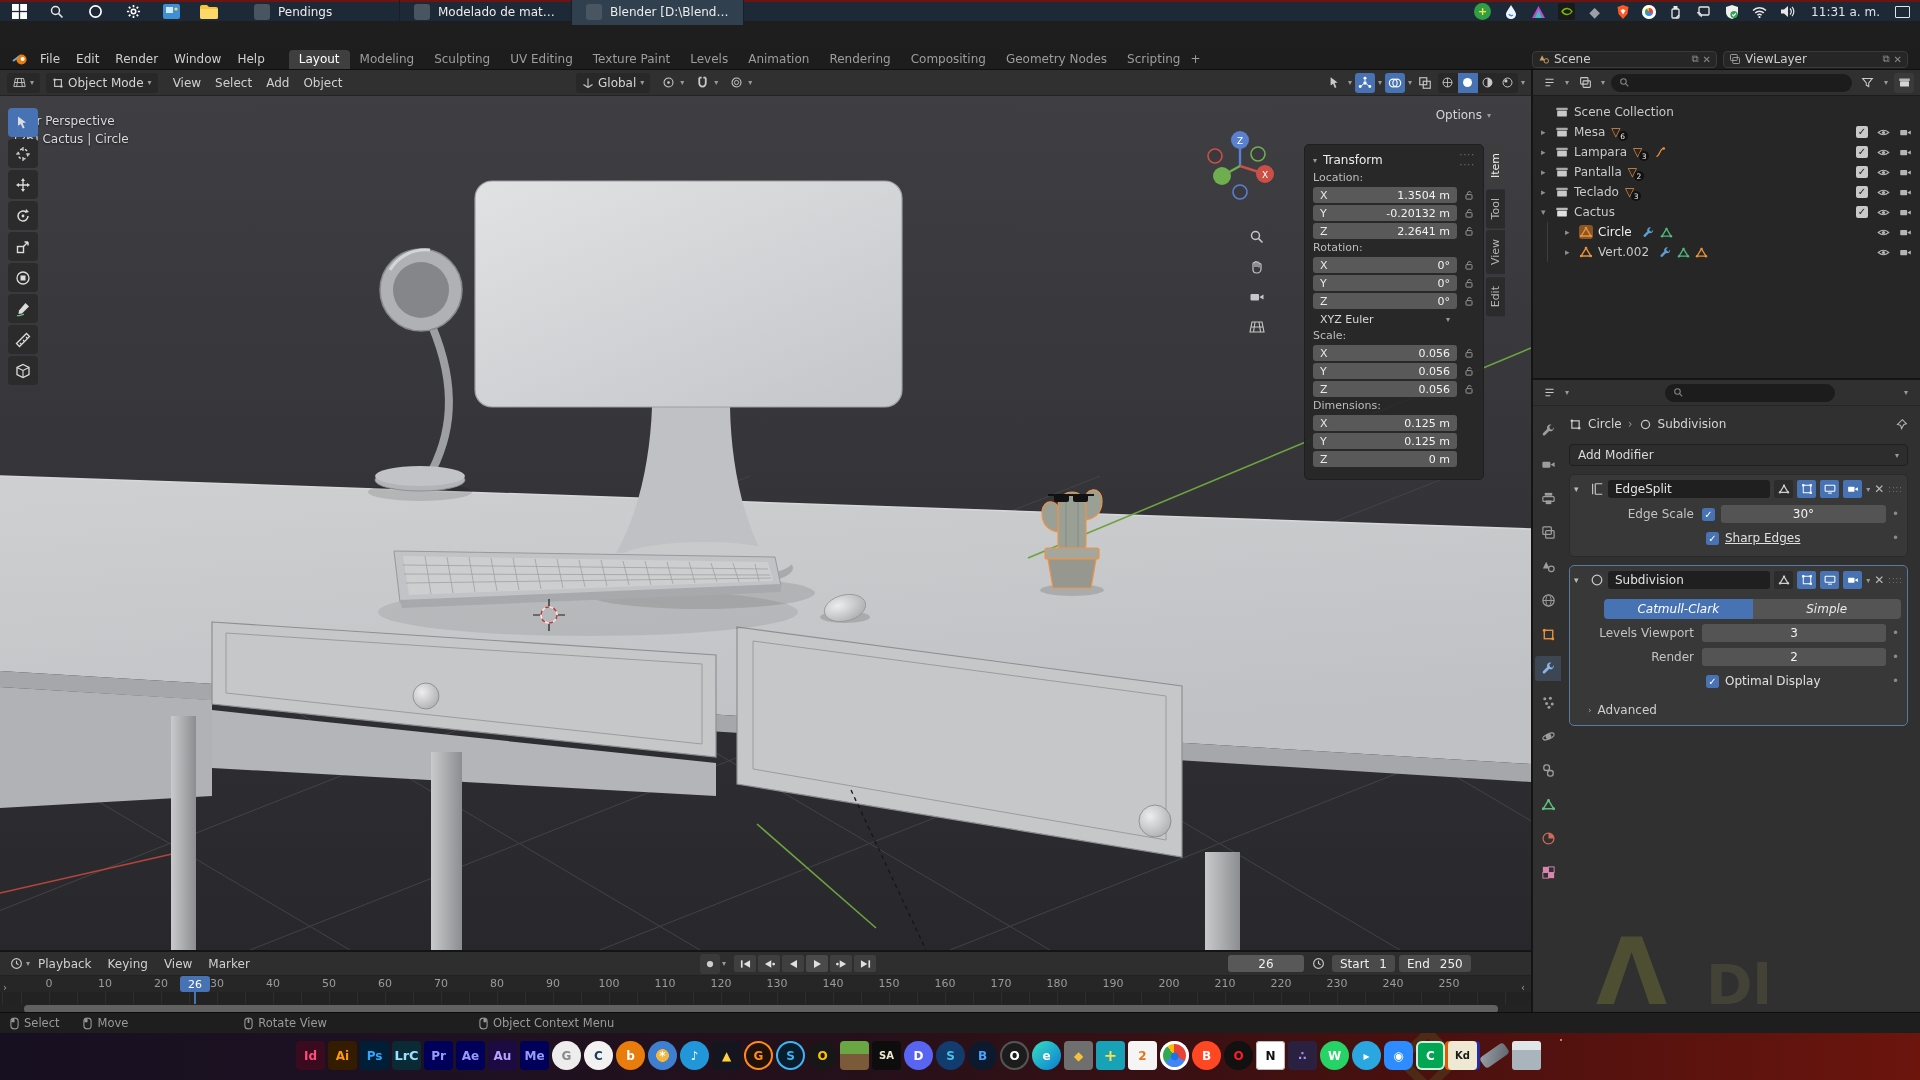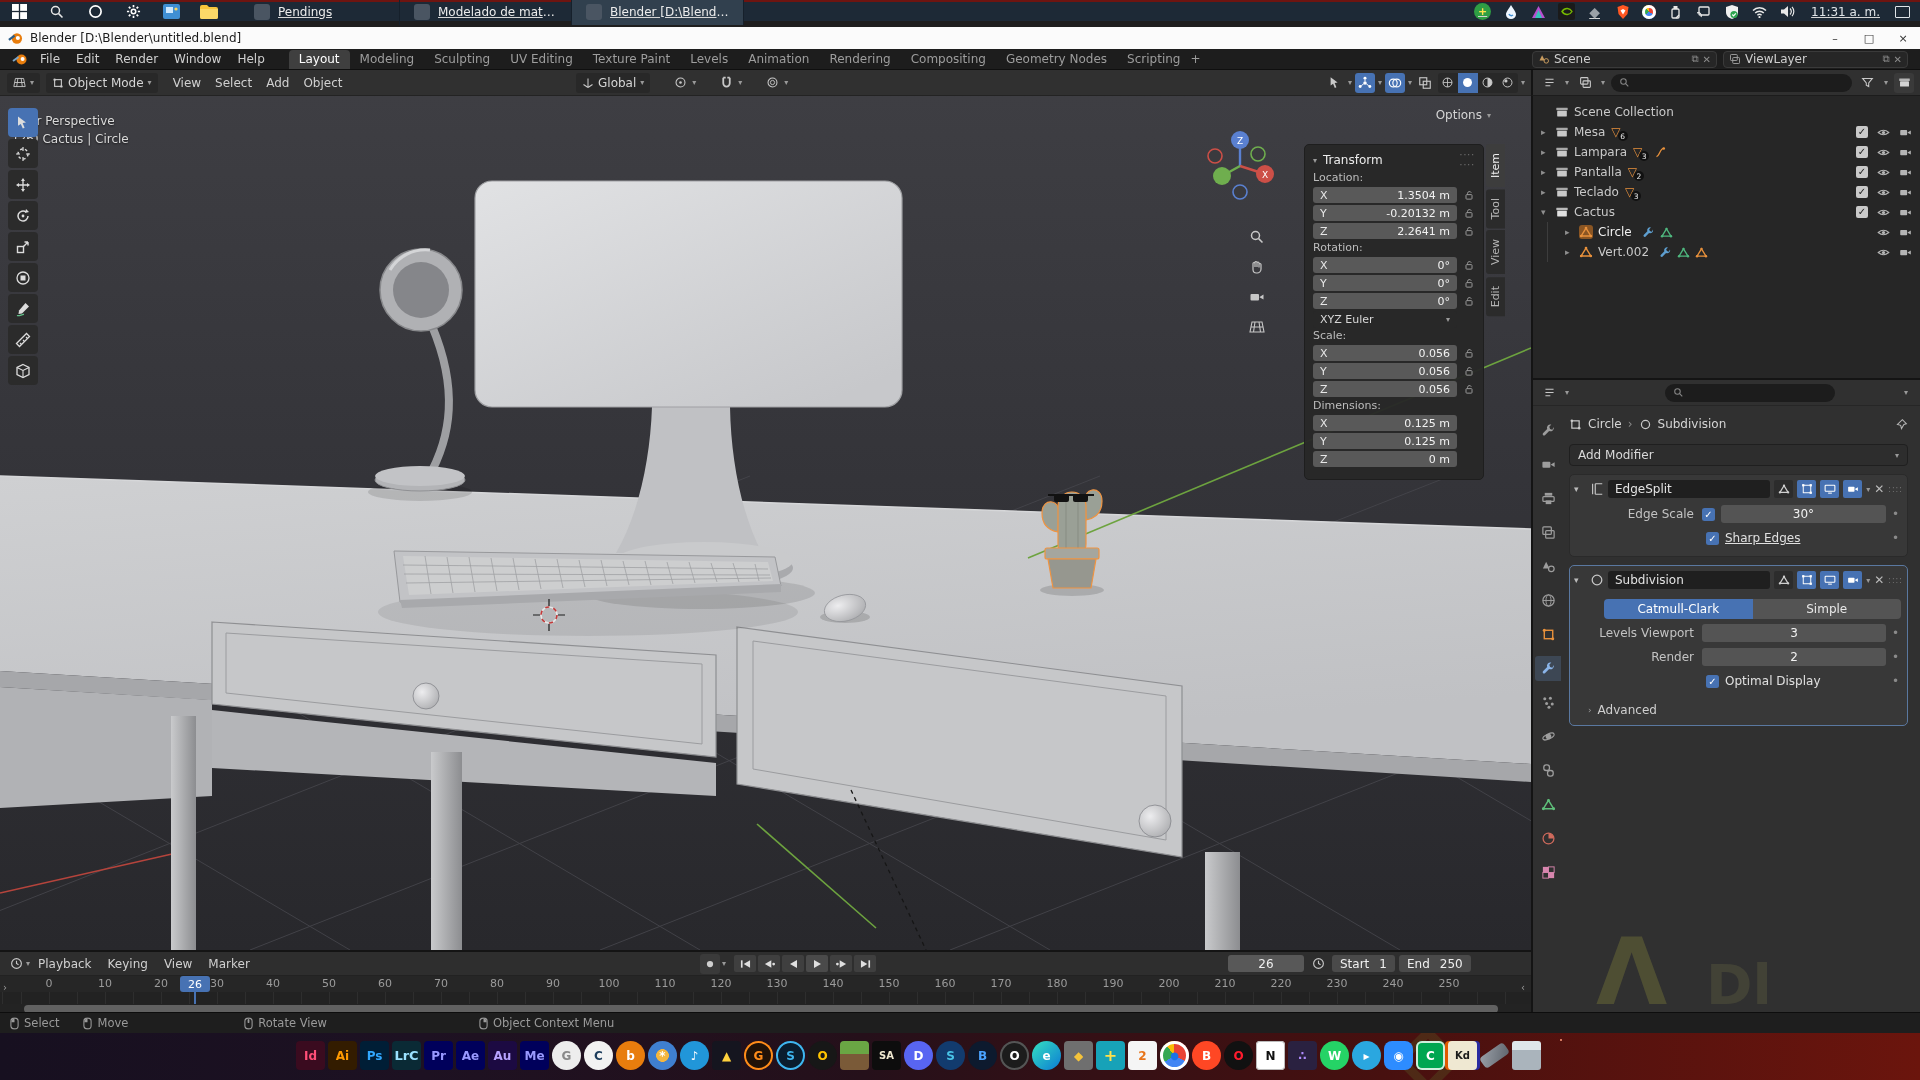--- a/index.html
+++ b/index.html
@@ -5,21 +5,21 @@
   * { margin:0; padding:0; box-sizing:border-box; }
   html,body { background:#000; }
   #root { position:relative; width:1920px; height:1080px; overflow:hidden;
           font-family:"DejaVu Sans", sans-serif; font-size:12px; color:#d5d5d5;
           background:#1e1e1e; -webkit-font-smoothing:antialiased; }
   .abs { position:absolute; }
   .flex { display:flex; align-items:center; }
   svg.i { display:block; }
 
   
-  #tb-top { left:0; top:0; width:1920px; height:21px; background:#1d2936; border-top:2px solid #6e1410; display:flex; align-items:center;text-decoration:underline; }
+  #tb-top { left:0; top:0; width:1920px; height:21px; background:#1d2936; border-top:2px solid #6e1410; display:flex; align-items:center; }
   #tb-top .sysicon { width:38px; height:27px; display:flex; align-items:center; justify-content:center; color:#e8e8e8; }
   #tb-top .wtab { height:27px; display:flex; align-items:center; gap:8px; padding:0 14px; max-width:172px; min-width:160px; color:#ececec; font-size:12px; border-right:1px solid #16202b; }
   #tb-top .wtab[data-state="active"] { background:#31404e; }
   #tb-top .wtab .tlabel { white-space:nowrap; overflow:hidden; text-overflow:ellipsis; }
   #tray { margin-left:auto; display:flex; align-items:center; gap:11px; padding-right:10px; color:#dfe4e8; }
   #tray .tico { width:17px; height:17px; display:flex; align-items:center; justify-content:center; font-size:11px; }
   #tray .time { font-size:12px; padding:0 4px; }
   .notif { width:15px; height:12px; border:1.4px solid #dfe4e8; border-radius:1px; }
 
   
@@ -35,21 +35,21 @@
   #ws .ws[data-state="active"] { background:#3f3f3f; color:#fff; }
   #sceneblock { margin-left:auto; display:flex; gap:6px; padding-right:4px; }
   .idfield { display:flex; align-items:center; gap:4px; background:#262626; border:1px solid #3a3a3a; border-radius:4px; height:17px; padding:0 5px; color:#cfcfcf; }
   .idfield .mini { color:#8c8c8c; font-size:10px; }
 
   
   #vph { left:0; top:70px; width:1531px; height:26px; background:#303030; border-bottom:1px solid #232323; display:flex; align-items:center; padding:0 7px; position:absolute; }
   .hbox { display:flex; align-items:center; gap:4px; background:#282828; border-radius:3px; height:20px; padding:0 6px; }
   .caret { color:#999; font-size:8px; }
   #vph .menu { padding:0 7px; color:#d0d0d0; }
-  #vph-mid { position:absolute; left:576px; display:flex; align-items:flex-end; gap:20px; }
+  #vph-mid { position:absolute; left:576px; display:flex; align-items:flex-end; gap:8px; }
   #vph-right { position:absolute; right:6px; display:flex; align-items:center; gap:3px; }
   .hicon { width:20px; height:20px; border-radius:3px; display:flex; align-items:center; justify-content:center; color:#c9c9c9; }
   .hicon[data-state="on"] { background:#4772b3; color:#fff; }
   .shadegrp { display:flex; background:#282828; border-radius:3px; overflow:hidden; }
   .shadegrp .hicon { border-radius:0; }
 
   
   #out-h { left:1531px; top:70px; width:389px; height:26px; background:#303030; border-bottom:1px solid #1c1c1c; display:flex; align-items:center; gap:6px; padding:0 6px; position:absolute; border-left:2px solid #141414; }
   .searchpill { flex:1; display:flex; align-items:center; gap:5px; background:#1c1c1c; border-radius:9px; height:18px; padding:0 8px; color:#888; }
   #outliner { left:1531px; top:96px; width:389px; height:282px; background:#262626; position:absolute; border-left:2px solid #141414; font-size:12px; }
@@ -80,21 +80,21 @@
   .modhead { display:flex; align-items:center; gap:4px; height:22px; }
   .modhead .exp { color:#bbb; font-size:9px; width:12px; }
   .modname { background:#1f1f1f; border-radius:3px; height:18px; flex:1; display:flex; align-items:center; padding:0 7px; color:#e3e3e3; }
   .mico { width:19px; height:18px; border-radius:2px; display:flex; align-items:center; justify-content:center; color:#cfcfcf; background:#2c2c2c; }
   .mico.on { background:#4772b3; color:#fff; }
   .modrow { display:flex; align-items:center; height:20px; margin-top:4px; padding-right:4px; }
   .modrow .lbl { width:128px; text-align:right; color:#c3c3c3; padding-right:8px; white-space:nowrap; }
   .modrow .dot { margin-left:6px; color:#8a8a8a; }
   .valpill { flex:1; background:#545454; border-radius:3px; height:18px; display:flex; align-items:center; justify-content:center; color:#f2f2f2; }
   .bluechk { width:13px; height:13px; background:#4772b3; border-radius:2.5px; color:#fff; font-size:10px; line-height:13px; text-align:center; margin-right:6px; flex:none; }
-  .seg { display:flex; height:20px; margin:8px 2px 0 30px; border-radius:4px; overflow:hidden; }
+  .seg { display:flex; height:20px; margin:8px 2px 0 30px; border-radius:4px; overflow:hidden;font-style:italic; }
   .seg .opt { flex:1; display:flex; align-items:center; justify-content:center; background:#545454; color:#e8e8e8; }
   .seg .opt[data-state="active"] { background:#4772b3; color:#fff; }
   .advrow { display:flex; align-items:center; gap:6px; color:#cfcfcf; margin:12px 0 0 14px; }
 
   
   #viewport { left:0; top:96px; width:1531px; height:854px; position:absolute; overflow:hidden; }
   #vp-label { left:14px; top:16px; position:absolute; color:#dadada; font-size:12px; text-shadow:0 1px 2px rgba(0,0,0,.6); line-height:18px; }
   #options { position:absolute; right:40px; top:12px; color:#d5d5d5; display:flex; gap:5px; align-items:center; }
   #toolbar { position:absolute; left:8px; top:12px; display:flex; flex-direction:column; gap:2px; }
   .tool { width:30px; height:29px; background:#2b2b2b; border-radius:4px; display:flex; align-items:center; justify-content:center; color:#dcdcdc; }
@@ -475,33 +475,20 @@
           <svg class="i" width="14" height="13" viewBox="0 0 14 13">
             <path d="M0 4.5h3L7 1v11L3 8.5H0Z" fill="#e8e8e8"></path>
             <path d="M9 3.5a4.5 4.5 0 0 1 0 6M11 1.8a7 7 0 0 1 0 9.4" stroke="#e8e8e8" stroke-width="1.2" fill="none"></path>
           </svg>
         </span>
       <span class="time">11:31 a. m.</span>
       <span class="notif"></span>
     </div>
   </div>
 
-  <div id="titlebar" class="abs">
-    <svg class="i" width="15" height="15" viewBox="0 0 16 16" style="margin-right:7px;">
-        <circle cx="9.5" cy="8" r="5.5" fill="#e87d0d"></circle>
-        <circle cx="10.5" cy="7.4" r="2.2" fill="#fff"></circle>
-        <path d="M1 9.5 7 5" stroke="#2a5d8a" stroke-width="2.4"></path>
-      </svg>
-    <span>Blender [D:\Blender\untitled.blend]</span>
-    <div class="wbtns">
-      <div class="wbtn">–</div>
-      <div class="wbtn">□</div>
-      <div class="wbtn close">×</div>
-    </div>
-  </div>
 
   <div id="topbar" class="abs">
     <svg class="i" width="16" height="13" viewBox="0 0 16 13" style="margin:0 4px;">
         <circle cx="9.5" cy="6.5" r="5" fill="#e87d0d"></circle>
         <circle cx="10.6" cy="5.9" r="2" fill="#fff"></circle>
         <path d="M1 8 6.5 4" stroke="#7aa5c8" stroke-width="2"></path>
       </svg>
     <div style="display:flex;">
 
     <span class="menu">File</span>

